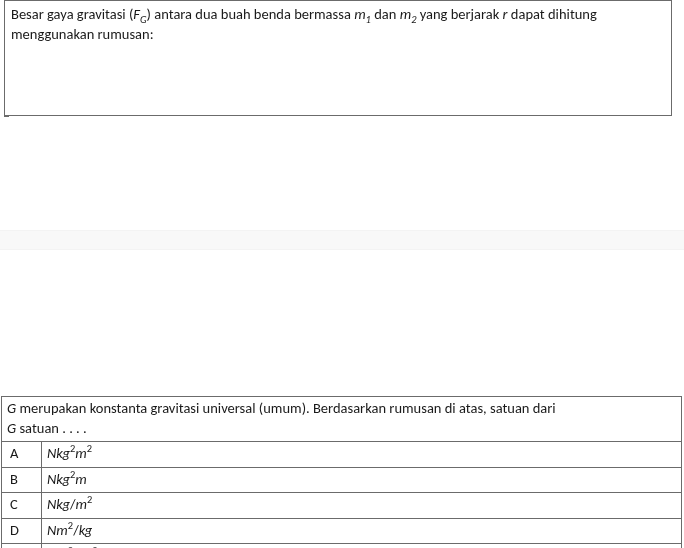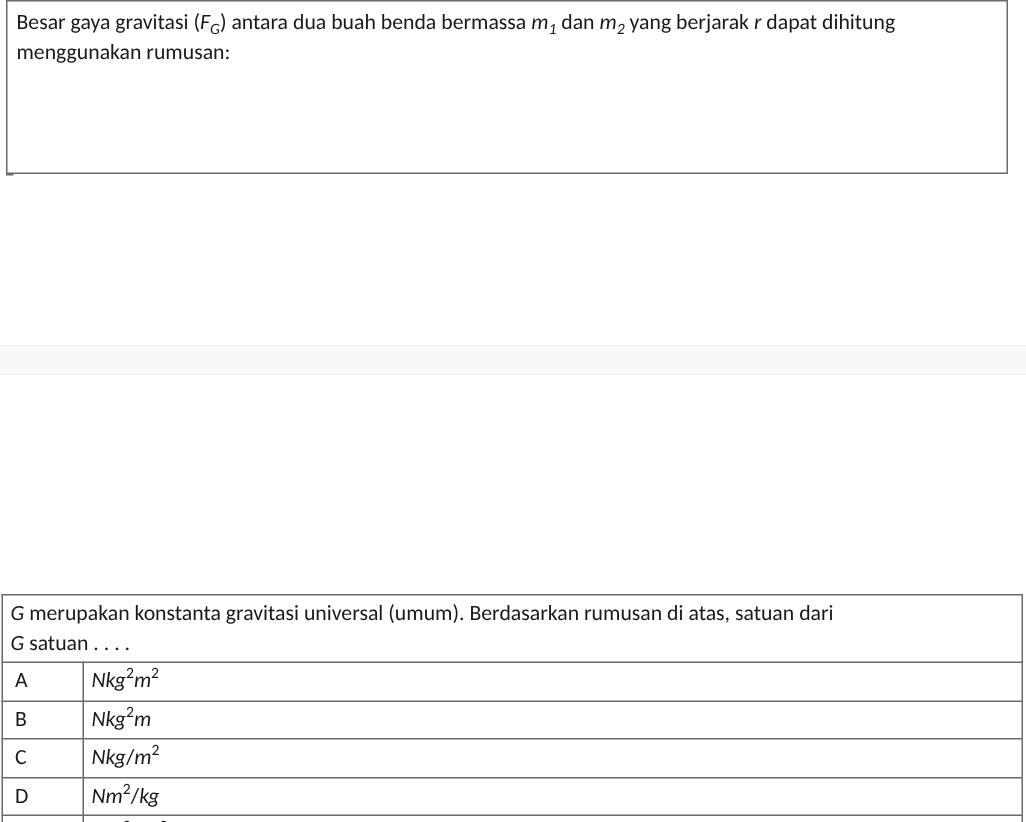--- a/index.html
+++ b/index.html
@@ -58,21 +58,21 @@
   .ans-table {
     position: absolute;
     left: 1px;
     top: 396px;
     width: 681px;
     border-collapse: collapse;
     font-size: 14.5px;
   }
   .ans-table td {
     border: 1px solid #6b6b6b;
-    padding: 2px 19px 3px 5px;
+    padding: 2px 5px 3px 5px;
     vertical-align: middle;
     line-height: 1.35;
     margin-top: 48px;
   }
   .ans-table .stem-row td {
     height: 35px;
   }
   .ans-table .opt-row td {
     height: 18px;
   }

